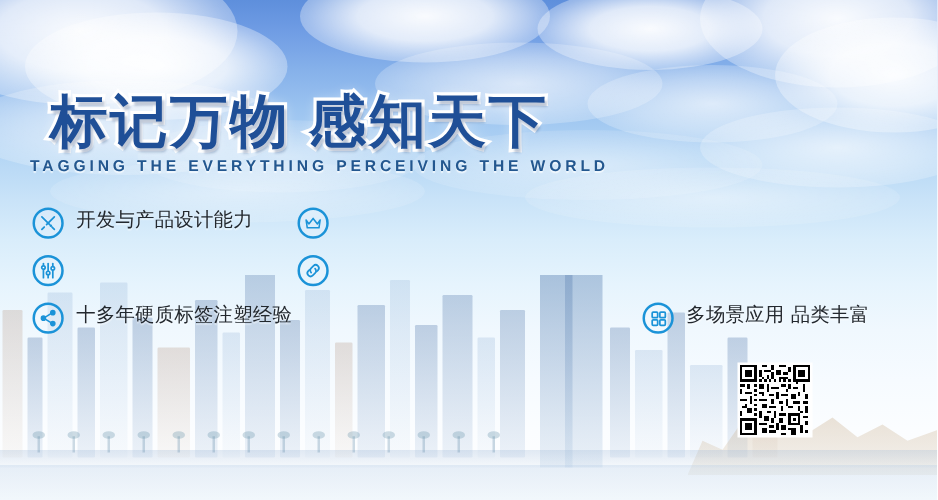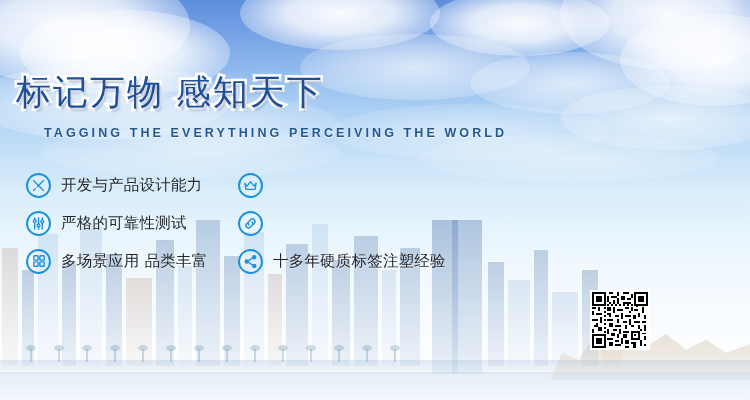--- a/index.html
+++ b/index.html
@@ -129,37 +129,37 @@
     position: absolute;
     left: -4px; top: -4px;
     width: 10px; height: 6px;
     border-radius: 50%;
     background: rgba(105,150,170,0.32);
   }
 
   
   .headline {
     position: absolute;
-    left: 16px;
+    left: 40px;
     top: 74px;
-    font-size: 35px;
-    font-weight: normal;
+    font-size: 46px;
+    font-weight: bold;
     letter-spacing: 2px;
     color: #1f4f97;
     line-height: 1;
     white-space: nowrap;
     -webkit-text-stroke: 5px #ffffff;
     paint-order: stroke fill;
     text-shadow:
        2px 3px 2px rgba(40,70,120,0.30),
        0 0 10px rgba(255,255,255,0.55);
   }
   .subline {
     position: absolute;
-    left: 44px;
+    left: 24px;
     top: 126px;
     font-size: 12.5px;
     font-weight: bold;
     letter-spacing: 3.1px;
     color: #23578f;
     white-space: nowrap;
     text-shadow: 0 1px 1px rgba(255,255,255,0.75);
   }
 
   
@@ -169,21 +169,20 @@
     top: 166px;
     width: 700px;
   }
   .frow {
     display: flex;
     align-items: center;
     height: 38px;
   }
   .fitem {
     display: flex;
-    align-items: center;
     height: 38px;
   }
   .fitem.col-left  { width: 212px; }
   .fitem.col-right { flex: 1; }
 
   .ficon {
     width: 25px;
     height: 25px;
     flex: 0 0 25px;
     border-radius: 50%;
@@ -320,55 +319,54 @@
         <span class="ficon">
           <svg width="15" height="15" viewBox="0 0 24 24" fill="none" stroke="#1b93d8" stroke-width="2.2" stroke-linecap="round">
             <path d="M6 3 L6 21"></path>
               <path d="M12 3 L12 21"></path>
               <path d="M18 3 L18 21"></path>
             <circle cx="6" cy="8" r="2.2" fill="#ffffff"></circle>
             <circle cx="12" cy="15" r="2.2" fill="#ffffff"></circle>
             <circle cx="18" cy="9" r="2.2" fill="#ffffff"></circle>
           </svg>
         </span>
-        <span class="flabel">严格的可靠性测试</span>
       </div>
       <div class="fitem col-right">
         <span class="ficon">
           <svg width="15" height="15" viewBox="0 0 24 24" fill="none" stroke="#1b93d8" stroke-width="2.2" stroke-linecap="round">
             <path d="M9.5 14.5 A4 4 0 0 1 9.5 8.8 L12.4 5.9 A4 4 0 0 1 18.1 11.6 L16.6 13.1"></path>
             <path d="M14.5 9.5 A4 4 0 0 1 14.5 15.2 L11.6 18.1 A4 4 0 0 1 5.9 12.4 L7.4 10.9"></path>
           </svg>
         </span>
       </div>
     </div>
 
     <div class="frow">
-      <div class="fitem col-left">
-        <span class="ficon">
-          <svg width="14" height="14" viewBox="0 0 24 24" fill="none" stroke="#1b93d8" stroke-width="2.4">
-            <rect x="3" y="3" width="7.5" height="7.5" rx="1.4"></rect>
-            <rect x="13.5" y="3" width="7.5" height="7.5" rx="1.4"></rect>
-            <rect x="3" y="13.5" width="7.5" height="7.5" rx="1.4"></rect>
-            <rect x="13.5" y="13.5" width="7.5" height="7.5" rx="1.4"></rect>
-          </svg>
-        </span>
-        <span class="flabel">多场景应用 品类丰富</span>
-      </div>
       <div class="fitem col-right">
         <span class="ficon">
           <svg width="15" height="15" viewBox="0 0 24 24" fill="none" stroke="#1b93d8" stroke-width="2">
             <circle cx="18" cy="5" r="2.6" fill="#1b93d8"></circle>
             <circle cx="6" cy="12" r="2.6" fill="#1b93d8"></circle>
             <circle cx="18" cy="19" r="2.6" fill="#1b93d8"></circle>
             <path d="M8.4 10.8 L15.6 6.2"></path>
             <path d="M8.4 13.2 L15.6 17.8"></path>
           </svg>
         </span>
         <span class="flabel">十多年硬质标签注塑经验</span>
+      </div>
+      <div class="fitem col-left">
+        <span class="ficon">
+          <svg width="14" height="14" viewBox="0 0 24 24" fill="none" stroke="#1b93d8" stroke-width="2.4">
+            <rect x="3" y="3" width="7.5" height="7.5" rx="1.4"></rect>
+            <rect x="13.5" y="3" width="7.5" height="7.5" rx="1.4"></rect>
+            <rect x="3" y="13.5" width="7.5" height="7.5" rx="1.4"></rect>
+            <rect x="13.5" y="13.5" width="7.5" height="7.5" rx="1.4"></rect>
+          </svg>
+        </span>
+        <span class="flabel">多场景应用 品类丰富</span>
       </div>
     </div>
 
   </div>
 
   <div class="qr">
     <svg width="56" height="56" viewBox="0 0 29 29" shape-rendering="crispEdges">
       <rect width="29" height="29" fill="#ffffff"></rect>
       <g fill="#000000">
 

